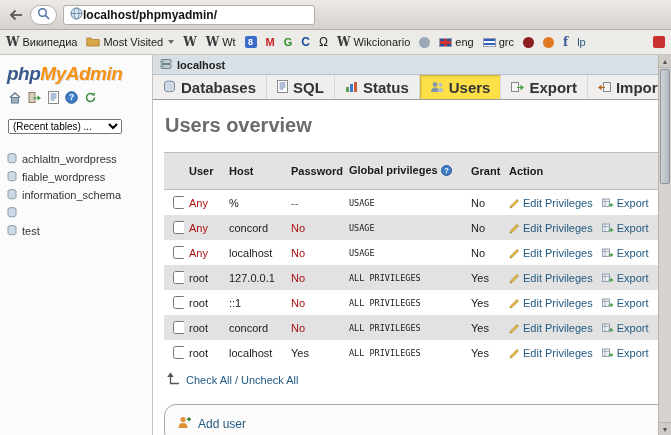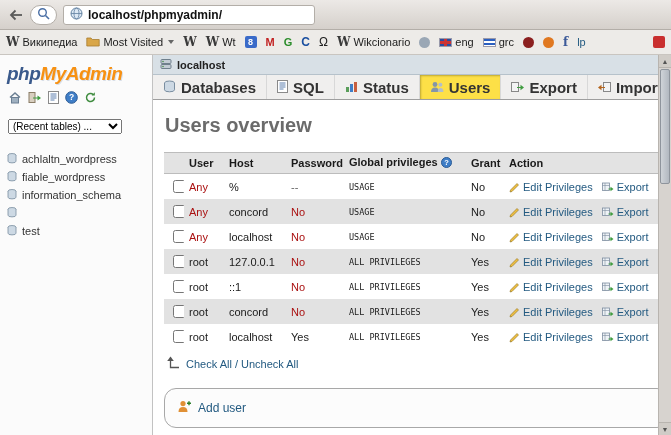--- a/index.html
+++ b/index.html
@@ -15,21 +15,21 @@
     border-bottom: 1px solid #b3aea8;
     display: flex; align-items: center; gap: 6px; padding: 0 8px;
   }
   .nav-ico { display: inline-flex; align-items: center; cursor: pointer; }
   .search-pill {
     width: 27px; height: 20px; background: #fff; border: 1px solid #b3aea8;
     border-radius: 10px; display: flex; align-items: center; justify-content: center; cursor: pointer;
   }
   .url-bar {
     flex: 0 0 252px; height: 20px; background: #fff; border: 1px solid #b3aea8;
-    border-radius: 3px; display: flex; align-items: center; gap: 5px; padding: 0 6px; cursor: text;
+    border-radius: 3px; display: flex; align-items: center; padding: 0 6px; cursor: text;
   }
   .url-text { font-size: 12px; color: #111; font-weight: bold; }
 
   .bookmarks-bar {
     height: 25px; background: #edebe8; border-bottom: 1px solid #c9c5c0;
     display: flex; align-items: center; gap: 9px; padding: 0 6px;
     font-size: 11px; color: #1c1c1c; overflow: hidden;
   }
   .bm { display: inline-flex; align-items: center; gap: 3px; white-space: nowrap; flex: none; cursor: pointer; }
   .g-w { font-family: "DejaVu Serif", serif; font-weight: bold; font-size: 12px; color: #3a3a3a; line-height: 1; }
@@ -76,21 +76,21 @@
     white-space: nowrap; cursor: pointer;
   }
   .tab.active { background: #fde047; box-shadow: inset 1px 1px 2px rgba(0,0,0,.25); }
 
   .content { flex: 1; padding: 0 10px 0 11px; overflow: hidden; }
   .page-title { font-size: 20px; font-weight: bold; color: #6b6b6b; margin: 14px 0 15px 1px; }
 
   .users-table { border-collapse: collapse; table-layout: fixed; width: 516px; font-size: 11px; color: #1a1a1a; }
   .users-table th {
     background: #e3e3e3; border-top: 1px solid #bcbcbc; border-bottom: 1px solid #bcbcbc;
-    text-align: left; font-weight: bold; padding: 3px 5px; white-space: nowrap;
+    text-align: left; font-weight: bold; padding: 11px 5px; white-space: nowrap;
   }
   .users-table td { padding: 3px 5px; white-space: nowrap; overflow: hidden; }
   tr.even { background: #e2e2e2; }
   tr.odd { background: #fff; }
   .mono { font-family: "DejaVu Sans Mono", monospace; font-size: 8.5px; }
   .red { color: #aa1111; }
   .dim { color: #666; }
   a.pma-link { color: #235a81; text-decoration: none; cursor: pointer; }
   .ico { display: inline-flex; vertical-align: -2px; margin-right: 3px; }
   .ml { margin-left: 9px; }

